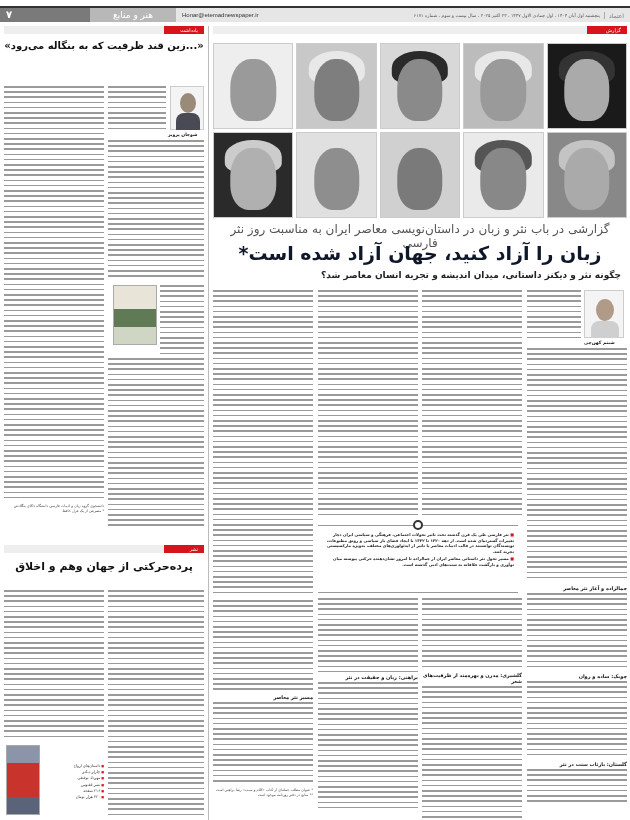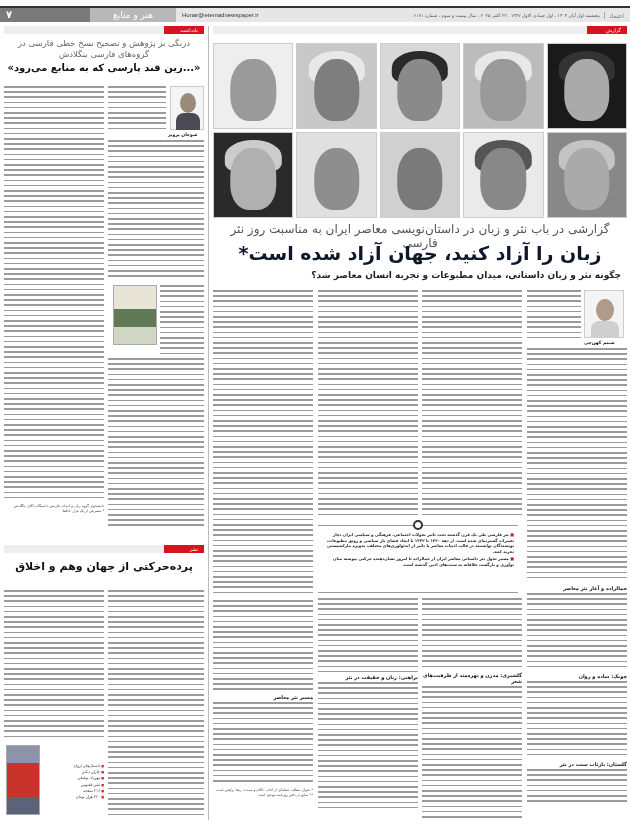--- a/index.html
+++ b/index.html
@@ -69,22 +69,21 @@
       <span class="mh-date">پنجشنبه اول آبان ۱۴۰۴ ، اول جمادی الاول ۱۴۴۷ ، ۲۳ اکتبر ۲۰۲۵ ، سال بیست و سوم ، شماره ۶۱۷۱</span>
       <span class="mh-logo">اعتماد</span>
     </div>
   </div>
 </div>
 
 <div class="tag-bar" style="left:4px; top:26px; width:200px;">
   <span class="tag">یادداشت</span>
 </div>
 <div class="col-left" style="top:38px;">
-  <div class="kicker-gray">درنگی بر پژوهش و تصحیح نسخ خطی فارسی در گروه‌های فارسی بنگلادش</div>
-  <div class="hl-left">«...زین قند پارسی که به منابع می‌رود»</div>
+  <div class="hl-left">«...زین قند ظرفیت که به بنگاله می‌رود»</div>
 </div>
 <div class="author-box" style="left:170px; top:86px;">
   <div style="position:absolute;left:9px;top:6px;width:16px;height:20px;border-radius:50%;background:#9a8a7a;"></div>
   <div style="position:absolute;left:5px;top:26px;width:24px;height:17px;border-radius:8px 8px 0 0;background:#4a4a55;"></div>
 </div>
 <div class="author-cap" style="left:168px; top:132px;">شوجان پرویز</div>
 <div class="txtblock" style="position:absolute;left:108px;top:86px;width:58px;height:44px;"></div>
 <div class="txtblock" style="position:absolute;left:108px;top:140px;width:96px;height:140px;"></div>
 <div class="txtblock" style="position:absolute;left:4px;top:86px;width:100px;height:412px;"></div>
 <div class="book-cover" style="left:113px; top:285px; width:44px; height:60px; background:linear-gradient(#e8e4d8 0 40%, #5f7a55 40% 70%, #cfd6c4 70%);"></div>
@@ -154,21 +153,21 @@
       <div class="face" style="background:#888;"></div>
     </div>
   <div class="photo" style="background:#888;">
       <div class="hair" style="background:#c4c4c4;"></div>
       <div class="face" style="background:#aaa;"></div>
     </div>
 </div>
 
 <div class="main-kicker">گزارشی در باب نثر و زبان در داستان‌نویسی معاصر ایران به مناسبت روز نثر فارسی</div>
 <div class="main-headline">زبان را آزاد کنید، جهان آزاد شده است*</div>
-<div class="main-sub">چگونه نثر و زبان داستانی، میدان مطبوعات و تجربه انسان معاصر شد؟</div>
+<div class="main-sub">چگونه نثر و دیکنز داستانی، میدان اندیشه و تجربه انسان معاصر شد؟</div>
 
 <div class="author-box" style="left:584px; top:290px; width:40px; height:48px;">
   <div style="position:absolute;left:11px;top:8px;width:18px;height:22px;border-radius:50%;background:#b09a88;"></div>
   <div style="position:absolute;left:6px;top:30px;width:28px;height:17px;border-radius:8px 8px 0 0;background:#cfcfcf;"></div>
 </div>
 <div class="author-cap" style="left:584px; top:340px;">شبنم کهن‌چی</div>
 
 <div class="txtblock" style="position:absolute;left:527px;top:290px;width:54px;height:50px;"></div>
 <div class="txtblock" style="position:absolute;left:527px;top:348px;width:100px;height:232px;"></div>
 <div class="txtblock" style="position:absolute;left:422px;top:290px;width:100px;height:228px;"></div>

